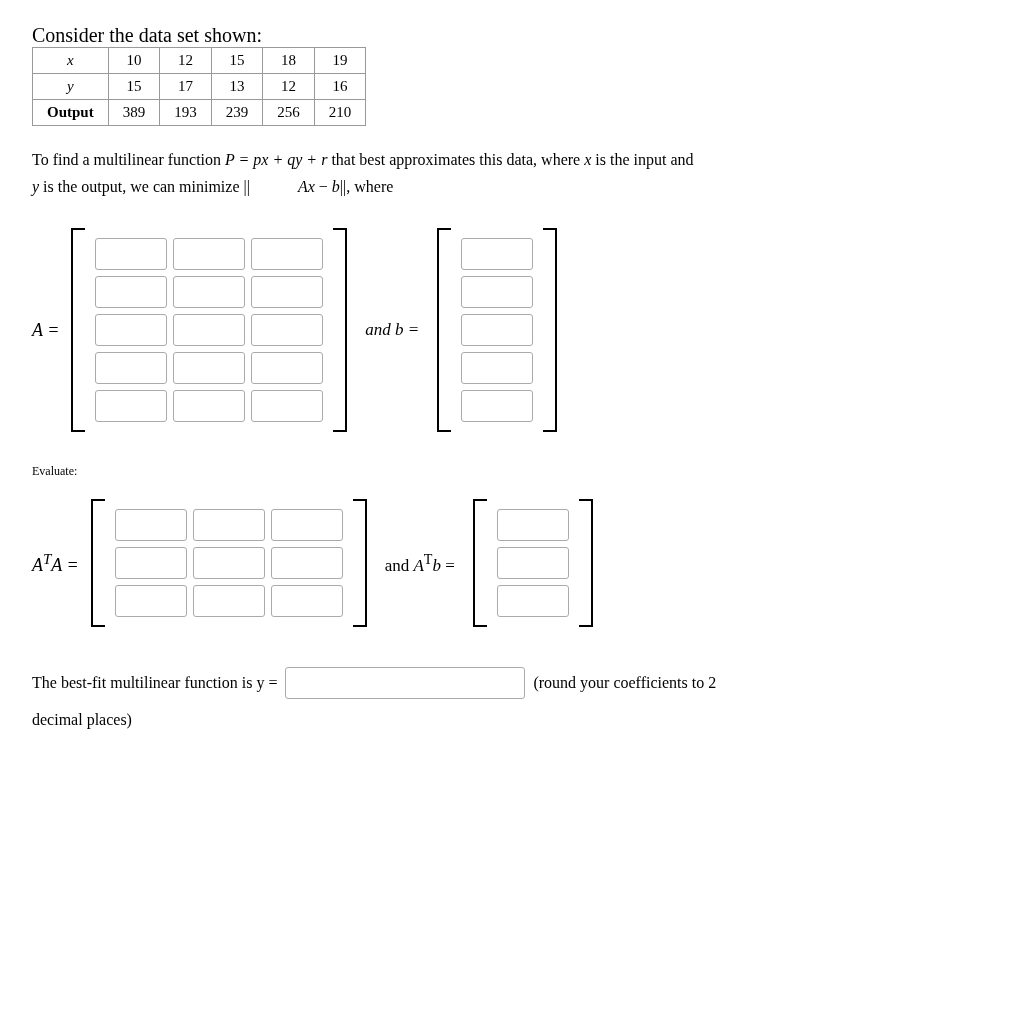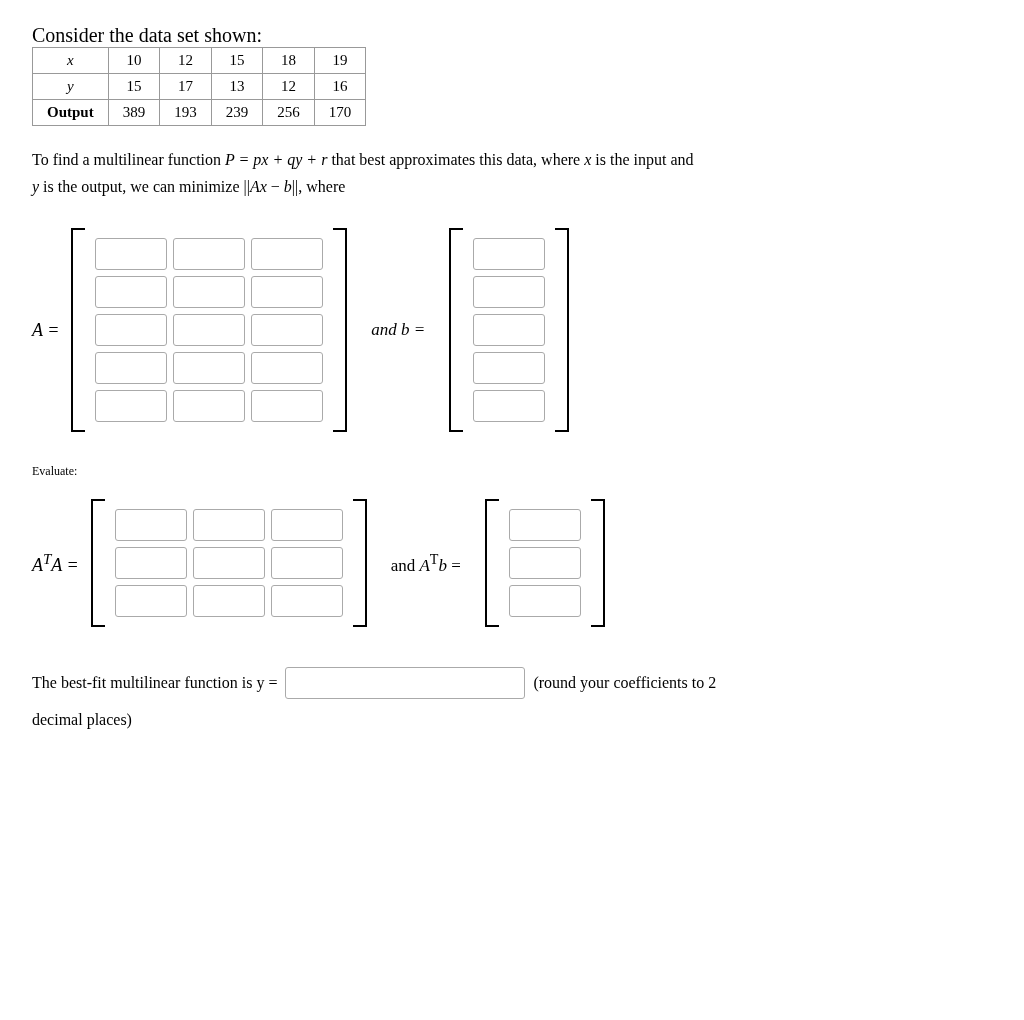--- a/index.html
+++ b/index.html
@@ -75,21 +75,21 @@
       width: 72px;
       height: 32px;
       border: 1px solid #aaa;
       border-radius: 3px;
       background: #fff;
       font-size: 14px;
       text-align: center;
     }
     .and-label {
       font-size: 17px;
-      margin: 0 24px;
+      margin: 0 18px;
       white-space: nowrap;
       font-style: italic;
     }
     .section-title {
       font-size: 12px;
       margin-bottom: 20px;
       font-style: normal;
     }
     
     .big-bracket {
@@ -150,28 +150,28 @@
       <td>13</td>
       <td>12</td>
       <td>16</td>
     </tr>
     <tr>
       <td>Output</td>
       <td>389</td>
       <td>193</td>
       <td>239</td>
       <td>256</td>
-      <td>170</td>
+      <td>210</td>
     </tr>
   </tbody>
 </table>
 
 <p class="description">
   <span>To find a multilinear function </span><span style="font-style:italic;">P = px + qy + r</span><span> that best approximates this data, where </span><span style="font-style:italic;">x</span><span> is the input and </span><br>
-  <span style="font-style:italic;">y</span><span> is the output, we can minimize ||</span><span style="font-style:italic;">Ax</span><span> − </span><span style="font-style:italic;">b</span><span>||, where</span>
+  <span style="font-style:italic;">y</span><span> is the output, we can minimize ||</span><span style="font-style:italic;padding-left:48px;">Ax</span><span> − </span><span style="font-style:italic;">b</span><span>||, where</span>
 </p>
 
 <div class="matrix-row">
   <span class="matrix-label"><i>A</i> =</span>
   <div class="big-bracket">
     <div class="bracket-l"></div>
     <div class="matrix-cells" style="display:grid; grid-template-columns: repeat(3, 72px); gap:6px; padding:10px 8px;">
 
       <input class="matrix-cell-input" type="text" style="">
       <input class="matrix-cell-input" type="text" style="">

